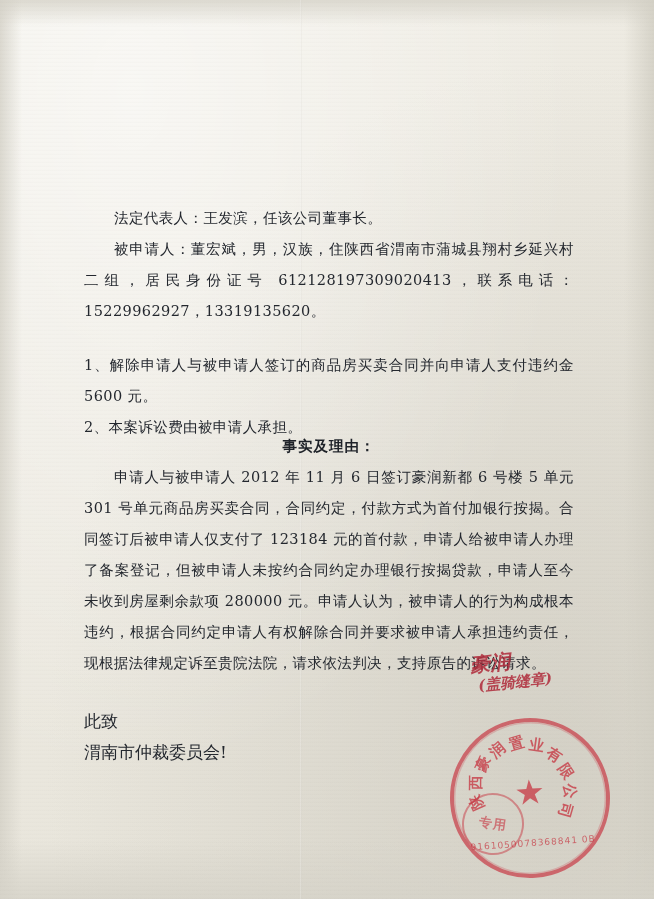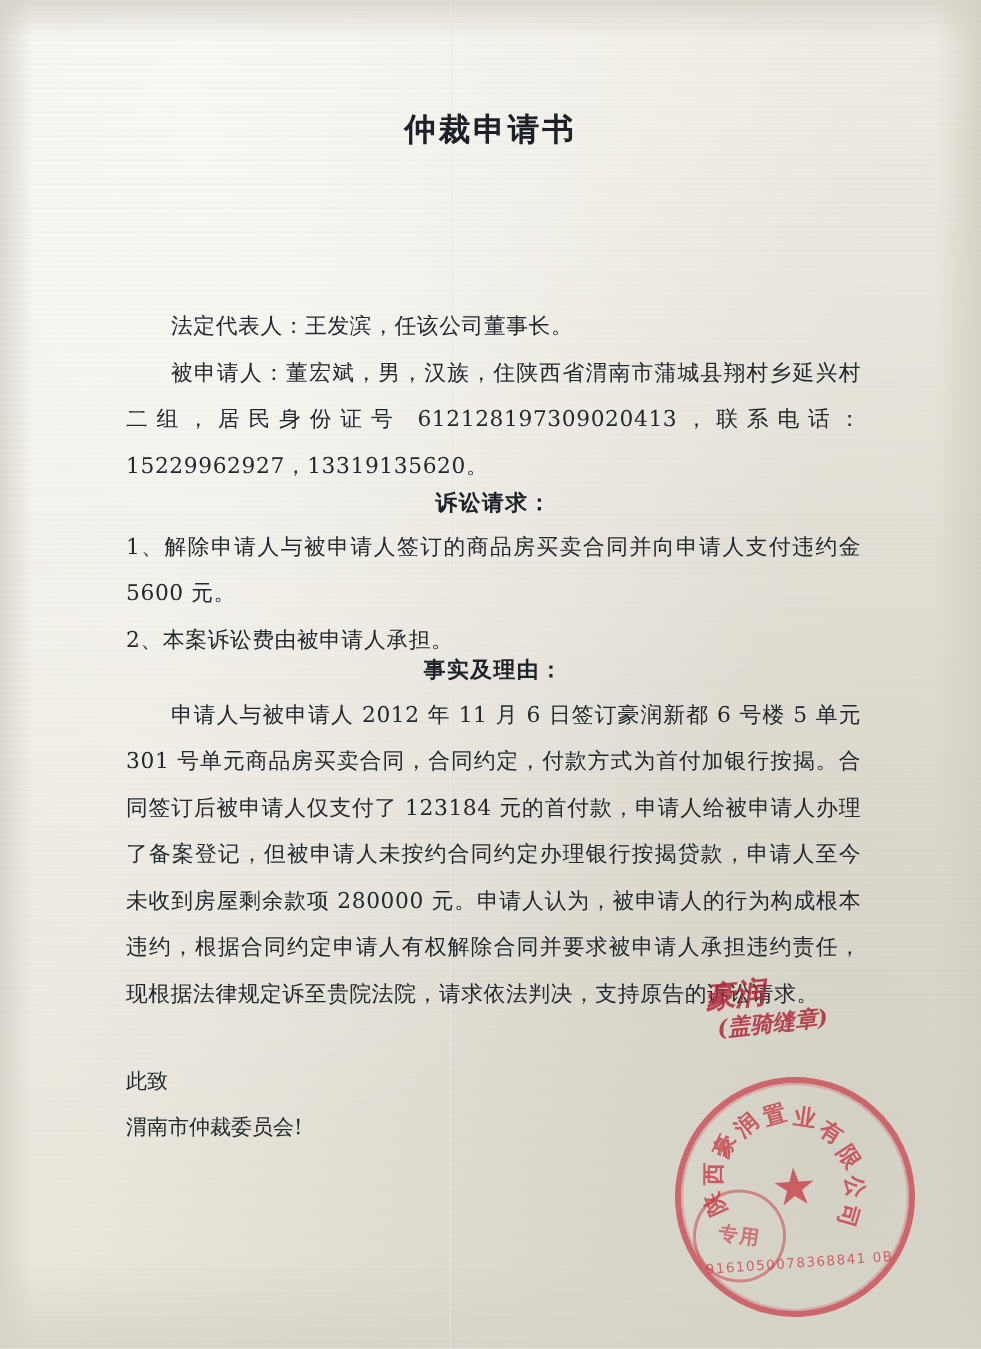--- a/index.html
+++ b/index.html
@@ -96,21 +96,21 @@
     font-size: 14.5px;
     font-weight: bold;
     letter-spacing: 1px;
     color: #1d2128;
     font-family: "DejaVu Serif", "Liberation Serif", serif;
   }
 
   .closing {
     position: absolute;
     left: 84px;
-    font-size: 14px;
+    font-size: 17px;
     line-height: 31px;
     color: #23272e;
     font-family: "DejaVu Serif", "Liberation Serif", serif;
   }
 
   .sign-block {
     position: absolute;
     right: 72px;
     text-align: left;
     font-size: 14.5px;
@@ -215,28 +215,26 @@
 <div class="page">
 
   <div class="scan-edge-top"></div>
   <div class="scan-edge-left"></div>
   <div class="scan-edge-right"></div>
   <div class="scan-edge-bottom"></div>
   <div class="crease" style="left:300px;"></div>
 
   <div class="content">
 
-    <div class="doc-title">仲裁申请书</div>
 
 
     <div class="body-block indent" style="top:203px;">法定代表人：王发滨，任该公司董事长。</div>
 
     <div class="body-block indent" style="top:234px;">被申请人：董宏斌，男，汉族，住陕西省渭南市蒲城县翔村乡延兴村二组，居民身份证号 612128197309020413，联系电话：15229962927，13319135620。</div>
 
-    <div class="center-head" style="top:326px;">诉讼请求：</div>
 
     <div class="body-block" style="top:350px;">1、解除申请人与被申请人签订的商品房买卖合同并向申请人支付违约金 5600 元。</div>
 
     <div class="body-block" style="top:412px;">2、本案诉讼费由被申请人承担。</div>
 
     <div class="center-head" style="top:437px;">事实及理由：</div>
 
     <div class="body-block indent" style="top:462px;">申请人与被申请人 2012 年 11 月 6 日签订豪润新都 6 号楼 5 单元 301 号单元商品房买卖合同，合同约定，付款方式为首付加银行按揭。合同签订后被申请人仅支付了 123184 元的首付款，申请人给被申请人办理了备案登记，但被申请人未按约合同约定办理银行按揭贷款，申请人至今未收到房屋剩余款项 280000 元。申请人认为，被申请人的行为构成根本违约，根据合同约定申请人有权解除合同并要求被申请人承担违约责任，现根据法律规定诉至贵院法院，请求依法判决，支持原告的诉讼请求。</div>
 
     <div class="closing" style="top:706px;">此致</div>

